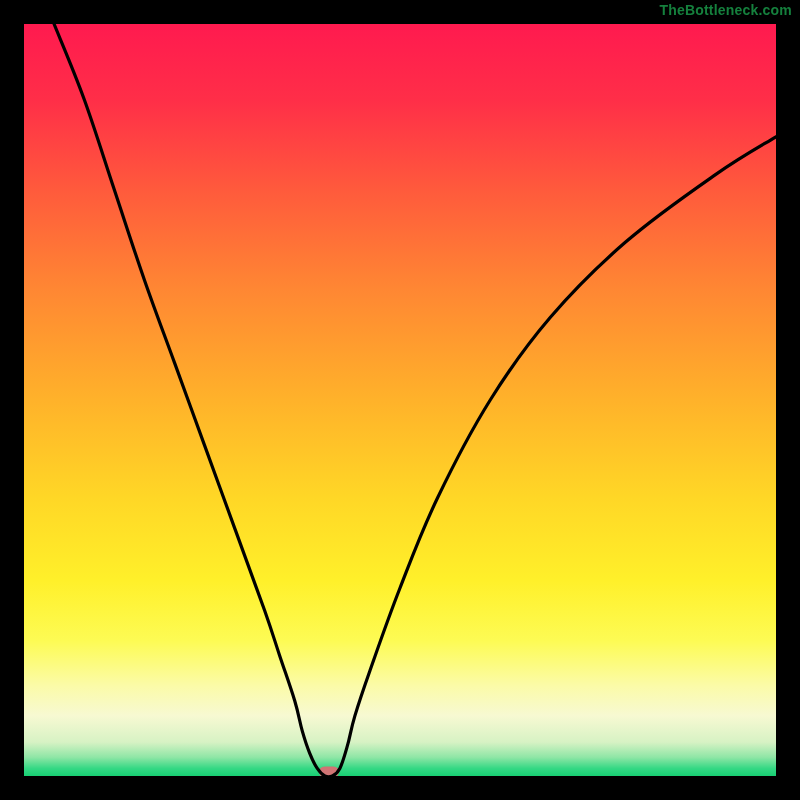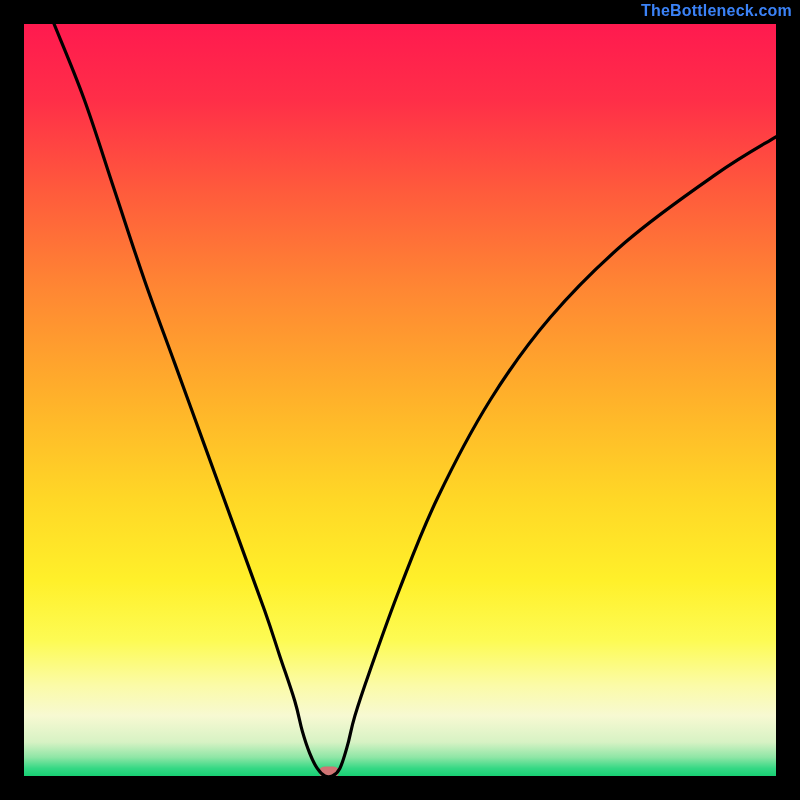--- a/index.html
+++ b/index.html
@@ -14,23 +14,23 @@
     position: relative;
     width: 800px;
     height: 800px;
     background: #000000;
   }
   .watermark {
     position: absolute;
     top: 2px;
     right: 8px;
     font-family: Arial, Helvetica, sans-serif;
-    font-size: 16px;
+    font-size: 14px;
     font-weight: 600;
-    color: #3b82f6;
+    color: #15803d;
     letter-spacing: 0.2px;
     z-index: 5;
   }
   .plot-area {
     position: absolute;
     left: 24px;
     top: 24px;
     width: 752px;
     height: 752px;
     overflow: hidden;

